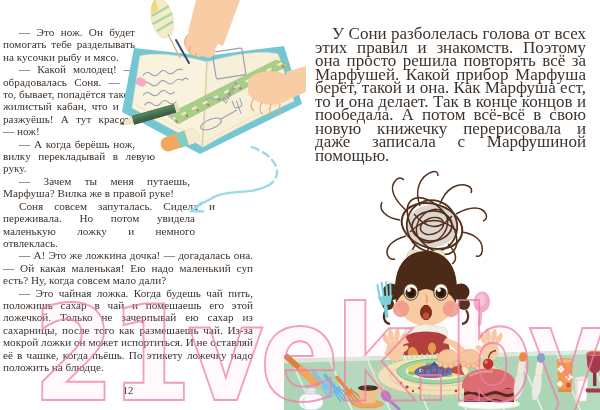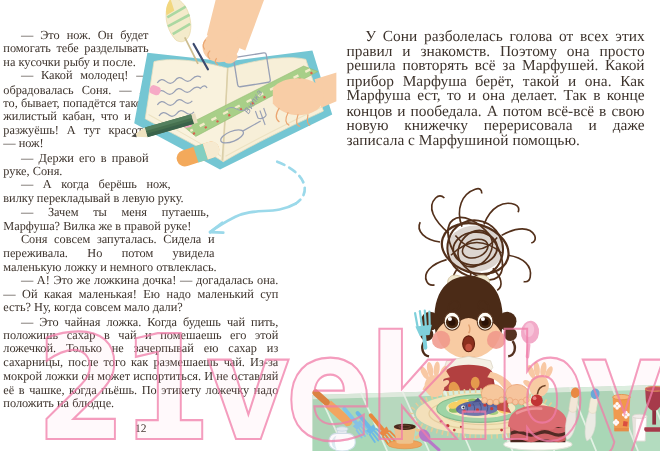--- a/index.html
+++ b/index.html
@@ -8,21 +8,21 @@
   
   .lp-text{position:absolute;left:3px;top:26px;width:250px;font-size:11.2px;line-height:12.4px;
            text-align:justify;z-index:2;}
   .lp-text p{margin:0;text-indent:16px;}
   .fl{float:right;clear:right;}
   .f1{width:118px;height:112px;}
   .f2{width:98px;height:25px;}
   .f3{width:63px;height:25px;}
   .f4{width:38px;height:25px;}
   .f5{width:58px;height:13px;}
-  .rp-text{position:absolute;left:315px;top:27px;width:271px;font-size:14px;line-height:13.5px;
+  .rp-text{position:absolute;left:315px;top:27px;width:271px;font-size:17px;line-height:13.5px;
            text-align:justify;z-index:2;}
   .rp-text p{margin:0;text-indent:17px;}
   .page-num{position:absolute;left:3px;top:385px;width:250px;text-align:center;font-size:10.5px;z-index:2;}
   .illu{position:absolute;z-index:3;}
   .illu-notebook{left:110px;top:0;}
   .illu-dinner{left:280px;top:140px;}
   .watermark{position:absolute;left:33px;top:288px;z-index:30;pointer-events:none;white-space:nowrap;
              font-family:"DejaVu Sans",sans-serif;font-weight:bold;font-size:132px;line-height:1;
              letter-spacing:-5px;color:rgba(247,160,195,0.06);
              -webkit-text-stroke:2px rgba(240,124,168,0.75);
@@ -32,23 +32,22 @@
 <body>
 
 <div class="spread">
 
   <div class="lp-text">
     <div class="fl f1"></div>
     <div class="fl f2"></div>
     <div class="fl f3"></div>
     <div class="fl f4"></div>
     <div class="fl f5"></div>
-    <p>— Это нож. Он будет помогать тебе разделывать на кусочки рыбу и после.</p>
+    <p>— Это нож. Он будет помогать тебе разделывать на кусочки рыбу и мясо.</p>
     <p>— Какой молодец! — обрадовалась Соня. — А то, бывает, попадётся такой жилистый кабан, что и не разжуёшь! А тут красота — нож!</p>
-    <p>— Держи его в правой руке, Соня.</p>
     <p>— А когда берёшь нож, вилку перекладывай в левую руку.</p>
     <p>— Зачем ты меня путаешь, Марфуша? Вилка же в правой руке!</p>
     <p>Соня совсем запуталась. Сидела и переживала. Но потом увидела маленькую ложку и немного отвлеклась.</p>
     <p>— А! Это же ложкина дочка! — догадалась она. — Ой какая маленькая! Ею надо маленький суп есть? Ну, когда совсем мало дали?</p>
     <p>— Это чайная ложка. Когда будешь чай пить, положишь сахар в чай и помешаешь его этой ложечкой. Только не зачерпывай ею сахар из сахарницы, после того как размешаешь чай. Из-за мокрой ложки он может испортиться. И не оставляй её в чашке, когда пьёшь. По этикету ложечку надо положить на блюдце.</p>
   </div>
   <div class="page-num">12</div>
 
   <div class="rp-text">
     <p>У Сони разболелась голова от всех этих правил и знакомств. Поэтому она просто решила повторять всё за Марфушей. Какой прибор Марфуша берёт, такой и она. Как Марфуша ест, то и она делает. Так в конце концов и пообедала. А потом всё-всё в свою новую книжечку перерисовала и даже записала с Марфушиной помощью.</p>

